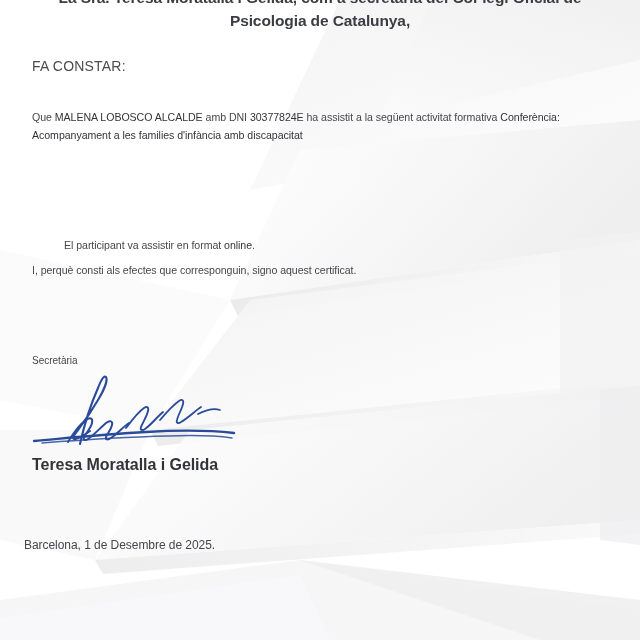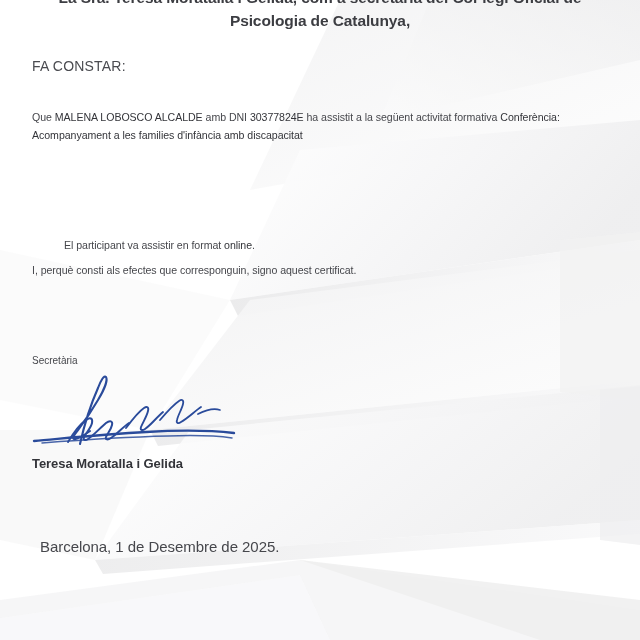--- a/index.html
+++ b/index.html
@@ -87,31 +87,31 @@
     top: 370px;
     left: 28px;
     width: 230px;
     height: 82px;
   }
 
   .signer-name {
     position: absolute;
     top: 456px;
     left: 32px;
-    font-size: 13px;
+    font-size: 16px;
     font-weight: bold;
     color: #333439;
     letter-spacing: -0.05px;
   }
 
   .place-date {
     position: absolute;
     top: 538px;
-    left: 40px;
-    font-size: 15px;
+    left: 24px;
+    font-size: 12px;
     color: #46474c;
     letter-spacing: -0.05px;
   }
 </style>
 </head>
 <body>
 
 <svg id="bg-watermark" viewBox="0 0 640 640" preserveAspectRatio="none" aria-hidden="true">
   <defs>
     <linearGradient id="slabA" x1="0" y1="0" x2="1" y2="0.4">

